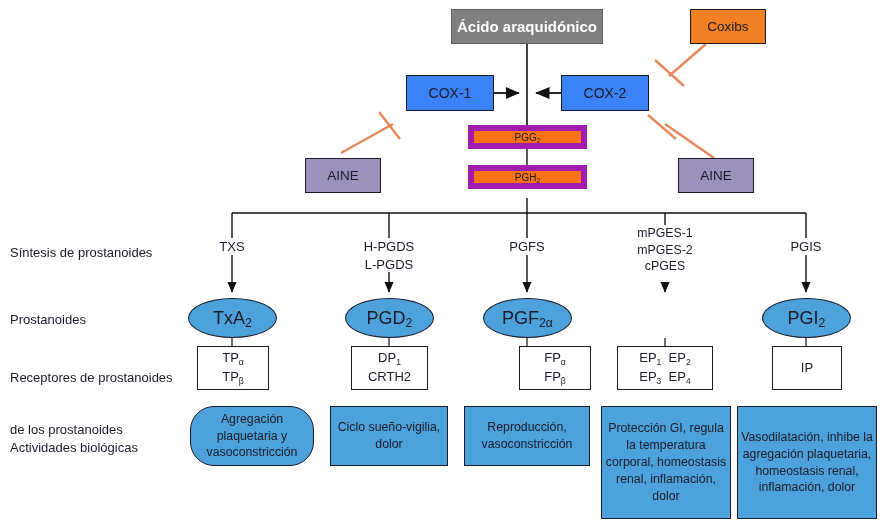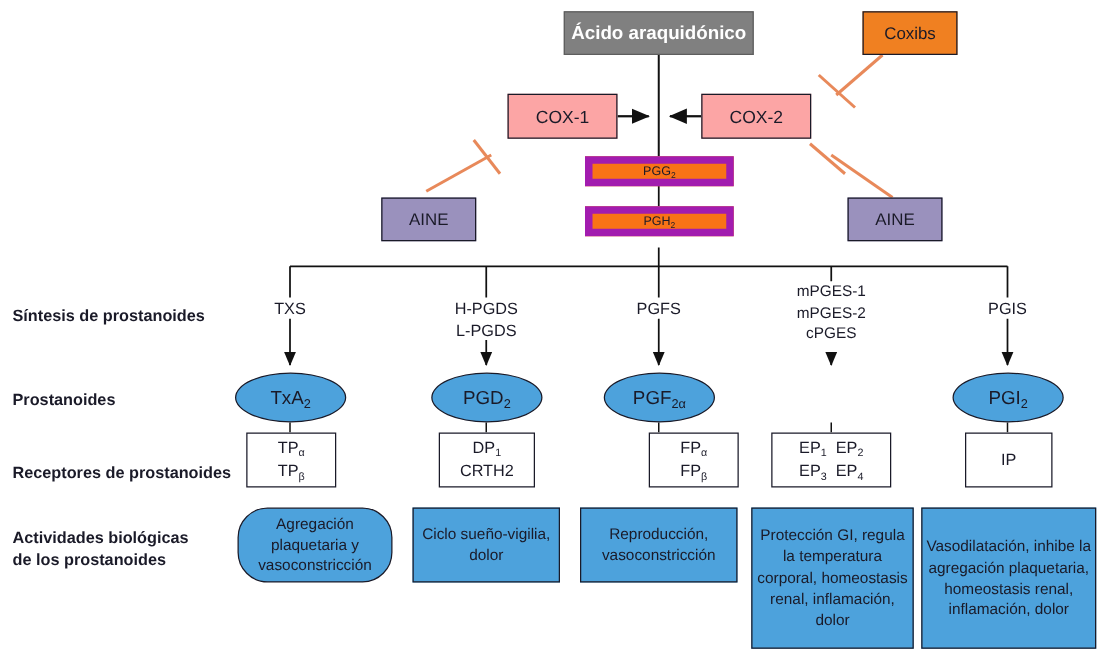--- a/index.html
+++ b/index.html
@@ -11,40 +11,39 @@
     position:relative;
     overflow:hidden;
     -webkit-font-smoothing:antialiased;
   }
   #stage{position:absolute;left:0;top:0;width:885px;height:524px;}
   .node{position:absolute;box-sizing:border-box;display:flex;align-items:center;justify-content:center;text-align:center;}
   .substrate{
     background:#808080;color:#ffffff;font-weight:bold;font-size:15px;
     border:1px solid #5e5e5e;
   }
-  .cox{background:#fca5a5;border:1px solid #1a1a28;font-size:14px;}
+  .cox{background:#3b82f6;border:1px solid #1a1a28;font-size:14px;}
   .coxibs{background:#f08021;border:1px solid #1a1a28;font-size:13.5px;}
   .aine{background:#9a91bd;border:1px solid #1a1a28;font-size:13.5px;}
   .pgbox{background:#f97316;border:6px solid #a21caf;font-size:10px;}
   .ellipse{
     background:#4da2dc;border:1px solid #1a1a28;border-radius:50%;
-    font-size:15px;
+    font-size:18px;
   }
   .recbox{
     background:#ffffff;border:1px solid #1a1a28;font-size:13px;
     flex-direction:column;line-height:1.45;justify-content:center;
   }
   .actbox{
     background:#4da2dc;border:1px solid #1a1a28;font-size:12.3px;
     line-height:1.38;padding:4px 3px;
   }
   .rowlabel{
     position:absolute;font-size:13px;color:#1a1a28;line-height:1.35;
     text-align:left;
-    font-weight:bold;
   }
   .enzlabel{
     position:absolute;font-size:13px;color:#1a1a28;line-height:1.35;
     text-align:center;white-space:nowrap;
   }
   .enzlabel.small{font-size:12.3px;}
   sub{font-size:0.68em;vertical-align:baseline;position:relative;top:0.32em;}
   .recline{white-space:nowrap;}
   .recline sub{font-size:0.66em;}
   svg#wires{position:absolute;left:0;top:0;width:885px;height:524px;pointer-events:none;}
@@ -136,22 +135,22 @@
   </div>
 
   <div class="node aine" style="left:678px;top:158px;width:76px;height:35px;">
     <span>AINE</span>
   </div>
 
   <div class="rowlabel" style="left:10px;top:244px;">Síntesis de prostanoides</div>
   <div class="rowlabel" style="left:10px;top:311px;">Prostanoides</div>
   <div class="rowlabel" style="left:10px;top:369px;">Receptores de prostanoides</div>
   <div class="rowlabel" style="left:10px;top:421px;">
+    <div>de los prostanoides</div>
     <div>Actividades biológicas</div>
-    <div>de los prostanoides</div>
   </div>
 
   <div class="enzlabel" style="left:182px;top:238px;width:100px;">
     <div>TXS</div>
   </div>
   <div class="node ellipse" style="left:188px;top:298px;width:89px;height:40px;">
     <span><span>TxA</span><sub>2</sub></span>
   </div>
   <div class="node recbox" style="left:197px;top:346px;width:72px;height:44px;align-items:center;">
     <span class="recline"><span>TP</span><sub>α</sub></span>

